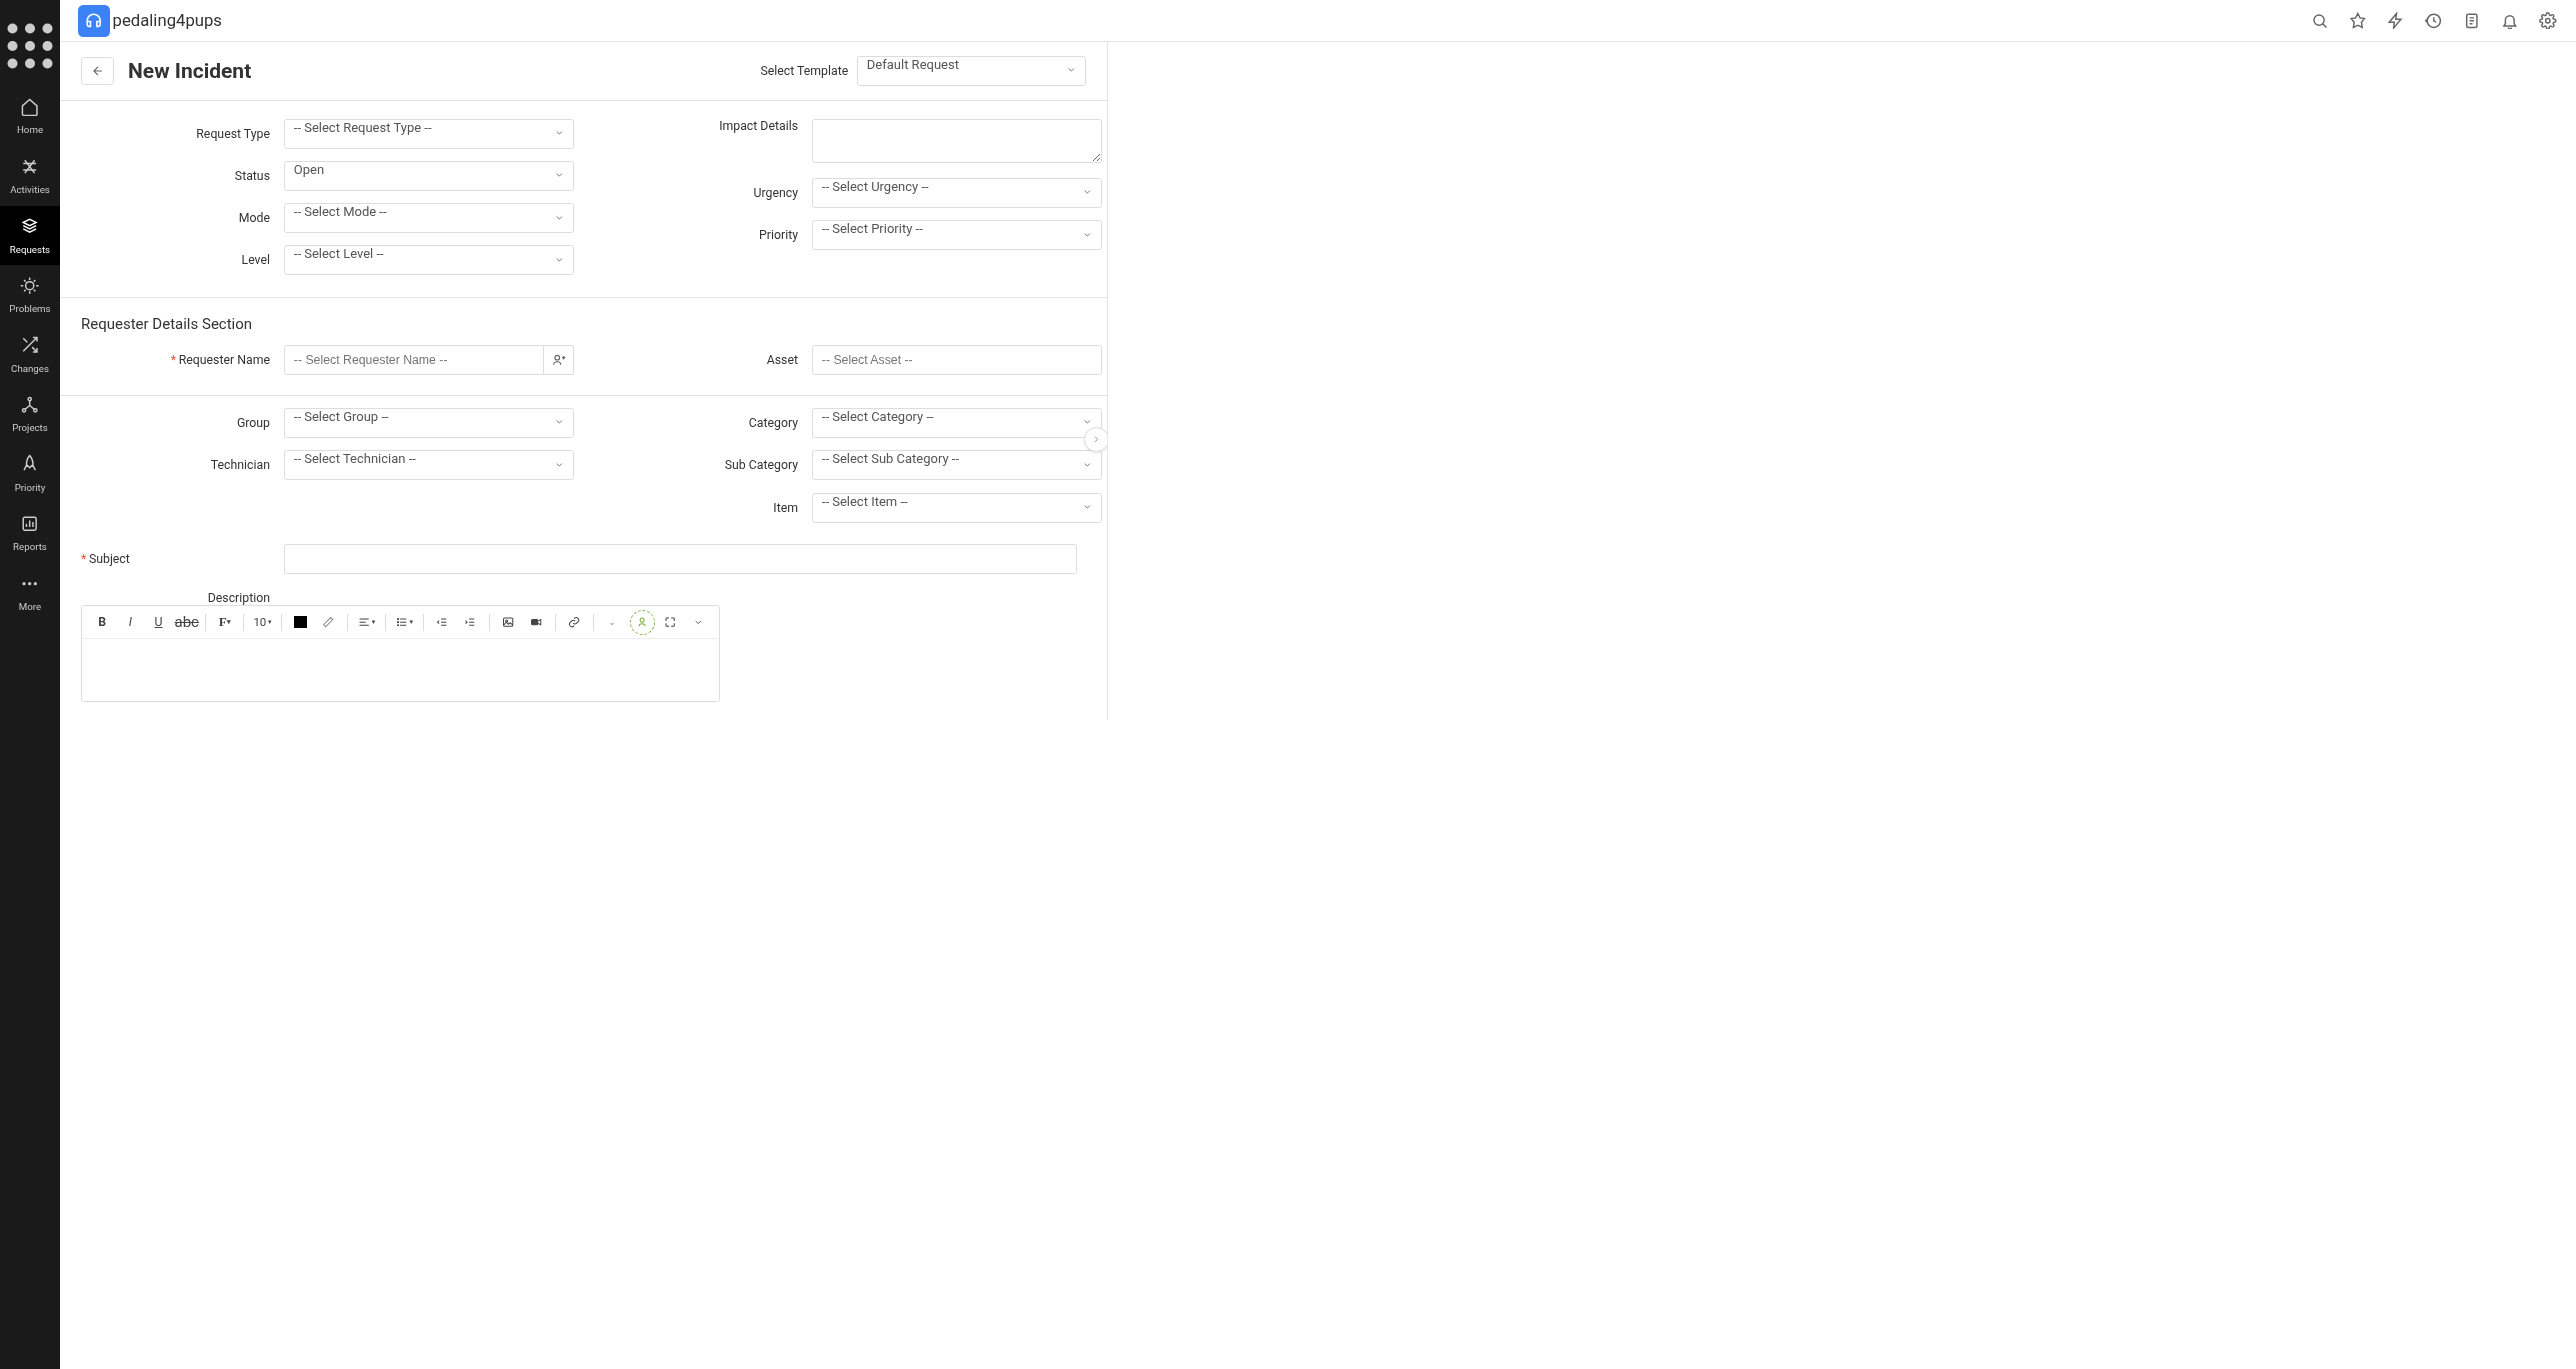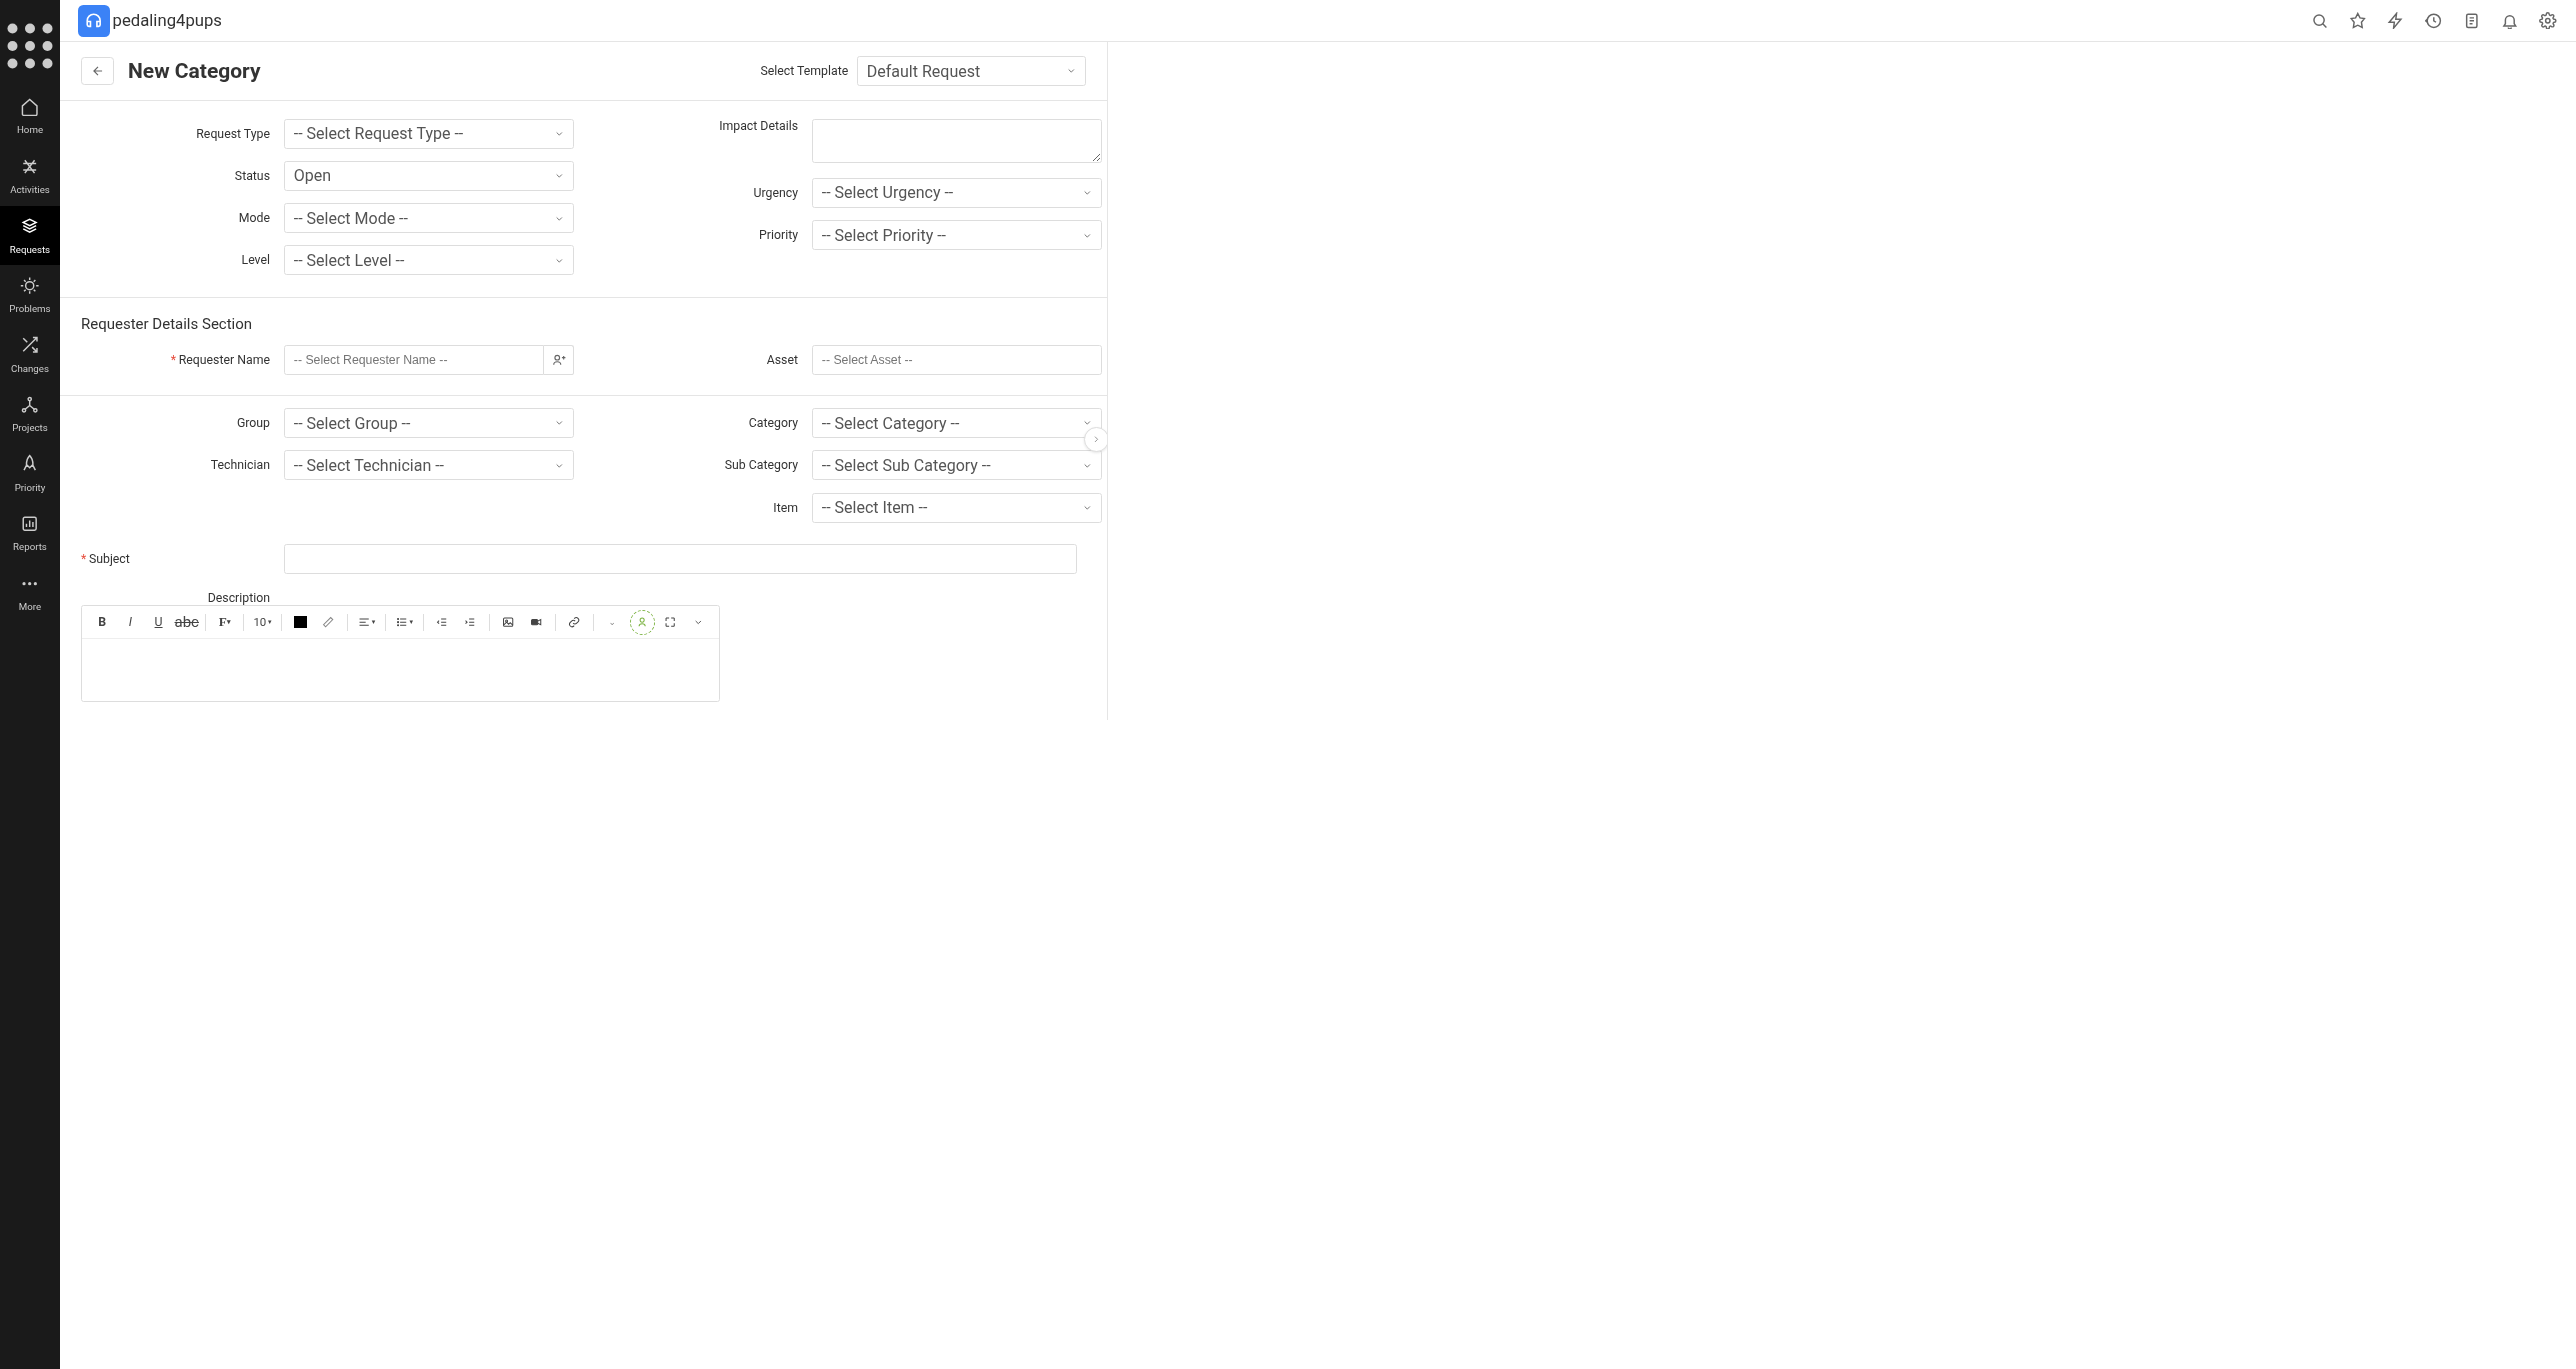--- a/index.html
+++ b/index.html
@@ -33,21 +33,21 @@
 
 
 .form-container { padding: 17.6px 0; overflow-y: auto; position: relative; }
 .form-section { display: flex; gap: 35px; padding: 0 21px; }
 .form-col { flex: none; width: 493px; }
 .form-row { display: flex; align-items: center; margin-bottom: 12.3px; }
 .form-row.align-top { align-items: flex-start; }
 .form-label { width: 203px; text-align: right; padding-right: 14px; font-size: 12.3px; color: #333; }
 .form-label .req { color: #e74c3c; margin-right: 2.6px; }
 .form-control { flex: 1; position: relative; }
-.select { height: 30px; border: 0.9px solid #ddd; border-radius: 2.6px; display: flex; align-items: center; padding: 0 26.4px 0 8.8px; font-size: 16px; color: #555; cursor: pointer; position: relative; background: #fff; }
+.select { height: 30px; border: 0.9px solid #ddd; border-radius: 2.6px; display: flex; padding: 0 26.4px 0 8.8px; font-size: 13px; color: #555; cursor: pointer; position: relative; background: #fff; }
 .select.wide { width: 229px; }
 .chevron { position: absolute; right: 8.8px; top: 50%; transform: translateY(-50%); pointer-events: none; }
 .chevron svg { width: 10.6px; height: 10.6px; }
 .textarea { width: 100%; height: 44px; border: 0.9px solid #ddd; border-radius: 2.6px; resize: both; padding: 5.3px; font-family: inherit; font-size: 12.3px; }
 .input { width: 100%; height: 30px; border: 0.9px solid #ddd; border-radius: 2.6px; padding: 0 8.8px; font-size: 12.3px; }
 .input-group { display: flex; border-radius: 15px; }
 .input-group .input { flex: 1; border-radius: 2.6px 0 0 2.6px; }
 .input-addon { width: 30px; height: 30px; border: 0.9px solid #ddd; border-left: none; border-radius: 0 2.6px 2.6px 0; display: flex; align-items: center; justify-content: center; cursor: pointer; background: #fff; }
 
 .section-header { padding: 17.6px 21px 12.3px; margin-top: 8.8px; border-top: 0.9px solid #e5e5e5; font-size: 15px; color: #333; }
@@ -204,21 +204,21 @@
         </div>
     </div>
 
     <div class="content-area">
     <div class="page-header">
       <div class="back-btn">
         <svg width="14" height="14" viewBox="0 0 24 24" fill="none" stroke="#666" stroke-width="2">
               <path d="M19 12H5M12 19l-7-7 7-7"></path>
             </svg>
       </div>
-      <div class="page-title">New Category</div>
+      <div class="page-title">New Incident</div>
       <div class="template-row">
         <span class="template-label">Select Template</span>
         <div class="select wide">
           <span>Default Request</span>
           <span class="chevron"><svg viewBox="0 0 24 24" fill="none" stroke="#666" stroke-width="2">
                   <path d="M6 9l6 6 6-6"></path>
                 </svg></span>
         </div>
       </div>
     </div>

